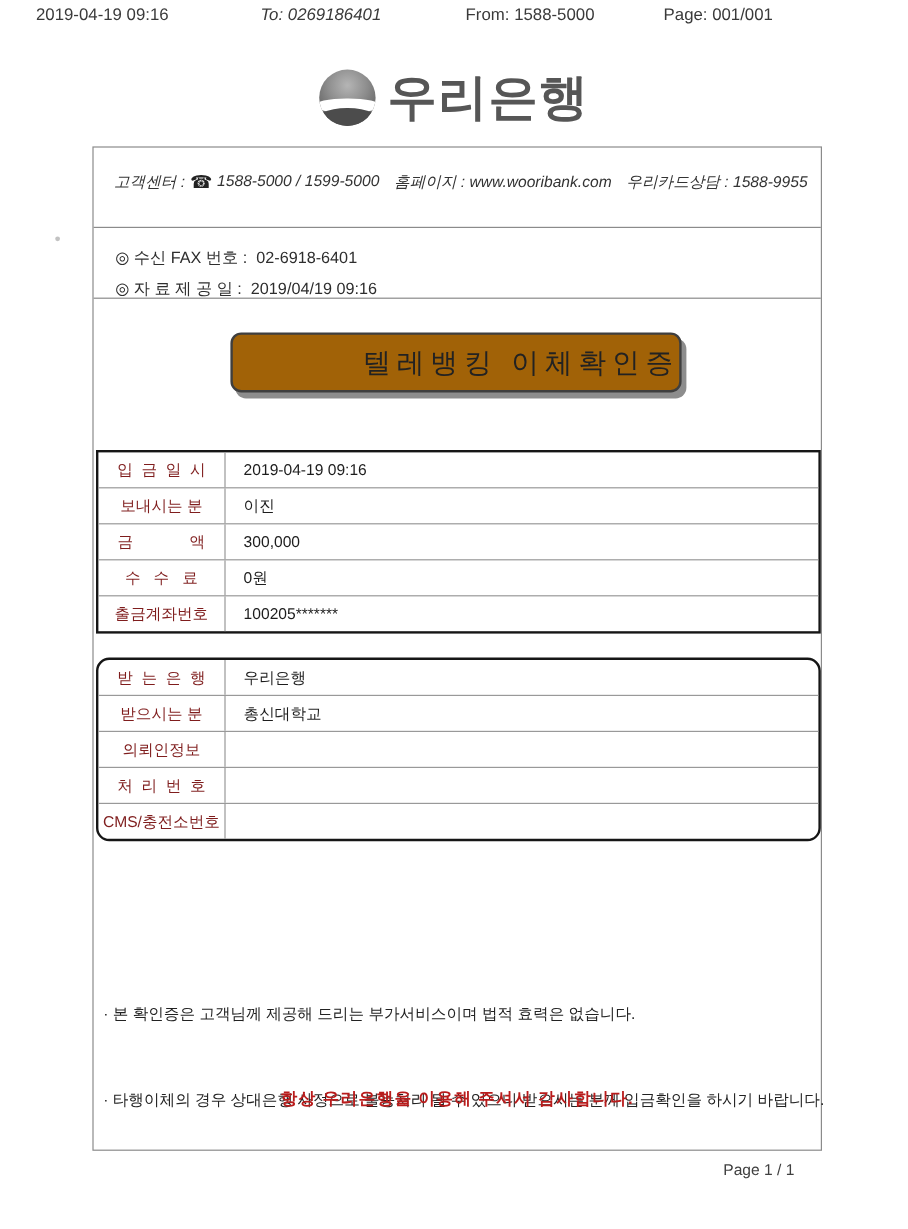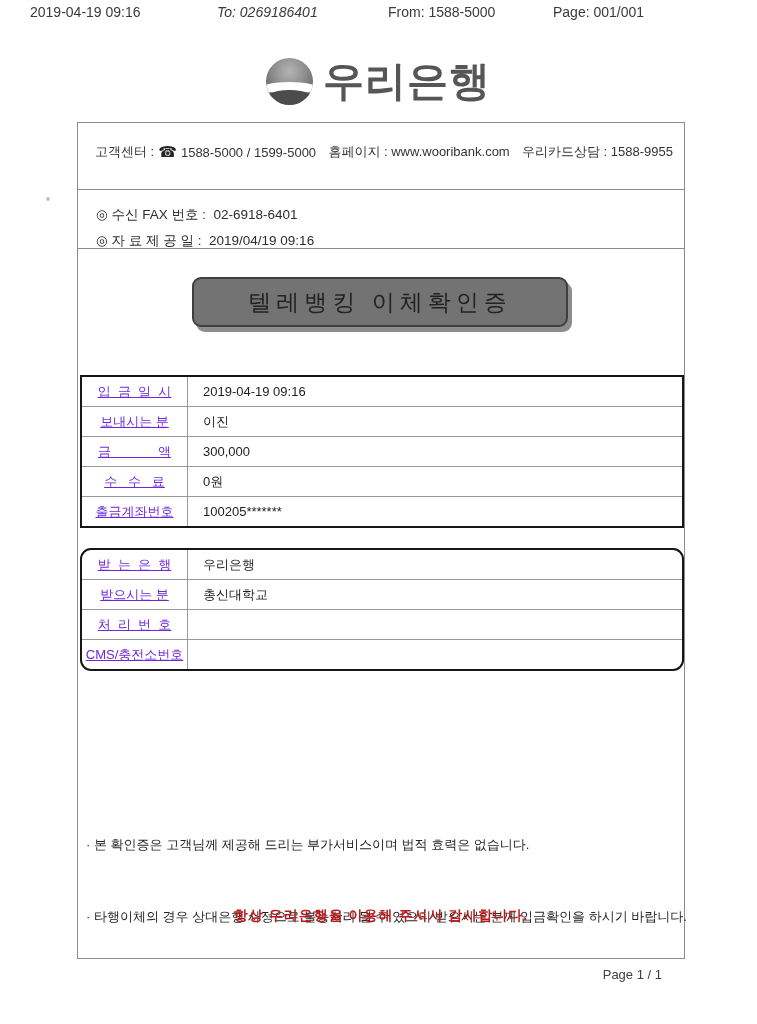--- a/index.html
+++ b/index.html
@@ -23,43 +23,43 @@
   .logo-sphere::after{content:"";position:absolute;left:-12%;width:124%;top:69%;height:62%;
       background:#4c4c4c;border-radius:50%;}
   .logo-text{font-size:41px;font-weight:bold;color:#565656;letter-spacing:1px;line-height:47px;}
 
   
   .doc-frame{position:absolute;left:77px;top:122px;width:606px;height:835px;
       border:1px solid #8b8b8b;background:#fff;}
 
   .contact-bar{position:absolute;top:20px;left:17px;right:11px;display:flex;
       justify-content:space-between;align-items:center;font-size:13px;color:#333;white-space:nowrap;}
-  .contact-item{display:flex;align-items:center;gap:4px;}
+  .contact-item{display:flex;align-items:flex-start;gap:4px;font-style:italic;}
   .phone-glyph{font-size:15px;color:#222;}
 
   .hline{position:absolute;left:0;width:100%;border-top:1px solid #8b8b8b;}
   .hline-1{top:66px;}
   .hline-2{top:125px;}
 
   .fax-info{position:absolute;top:79px;left:18px;font-size:13.5px;color:#2e2e2e;}
   .fax-info-line{height:26px;line-height:26px;white-space:pre;}
 
   .title-box{position:absolute;left:114px;top:154px;width:372px;height:46px;
-      border:2px solid #3f3f3f;border-radius:9px;background:#737373;
-      box-shadow:4px 5px 0 #8d8d8d;display:flex;align-items:center;justify-content:center;
+      border:2px solid #3f3f3f;border-radius:9px;background:#a16207;
+      box-shadow:4px 5px 0 #8d8d8d;display:flex;align-items:center;justify-content:flex-end;
       font-size:23px;letter-spacing:5px;color:#222;}
 
   .doc-table{position:absolute;left:2px;width:600px;border:2px solid #161616;background:#fff;}
   .t-sender{top:252px;}
   .t-receiver{top:425px;border-radius:11px;}
   .doc-row{display:flex;height:29px;align-items:center;}
   .doc-row + .doc-row{border-top:1px solid #999;}
   .doc-label{width:105px;flex:0 0 105px;border-right:1px solid #999;height:100%;
       display:flex;align-items:center;justify-content:center;white-space:pre;
-      font-size:13px;color:#6d28d9;text-decoration:underline;}
+      font-size:13px;color:#7f1d1d;}
   .doc-value{font-size:13px;color:#1d1d1d;padding-left:15px;white-space:pre;}
 
   .notes{position:absolute;top:662px;left:8px;font-size:13px;line-height:24px;color:#222;white-space:pre;}
 
   .thanks{position:absolute;top:784px;left:0;width:100%;text-align:center;
       font-size:14px;font-weight:bold;letter-spacing:1px;color:#b91c1c;}
   .page-label{position:absolute;top:844px;right:22px;font-size:13px;color:#404040;}
 
   .artifact-dot{position:absolute;left:46px;top:197px;width:4px;height:4px;border-radius:50%;background:#c2c2c2;}
 </style>
@@ -133,20 +133,24 @@
     <div class="doc-table t-receiver">
       <div class="doc-row">
         <div class="doc-label">받  는  은  행</div>
         <div class="doc-value">우리은행</div>
       </div>
       <div class="doc-row">
         <div class="doc-label">받으시는 분</div>
         <div class="doc-value">총신대학교</div>
       </div>
       <div class="doc-row">
+        <div class="doc-label">의뢰인정보</div>
+        <div class="doc-value"></div>
+      </div>
+      <div class="doc-row">
         <div class="doc-label">처  리  번  호</div>
         <div class="doc-value"></div>
       </div>
       <div class="doc-row">
         <div class="doc-label">CMS/충전소번호</div>
         <div class="doc-value"></div>
       </div>
     </div>
 
     <div class="notes">

